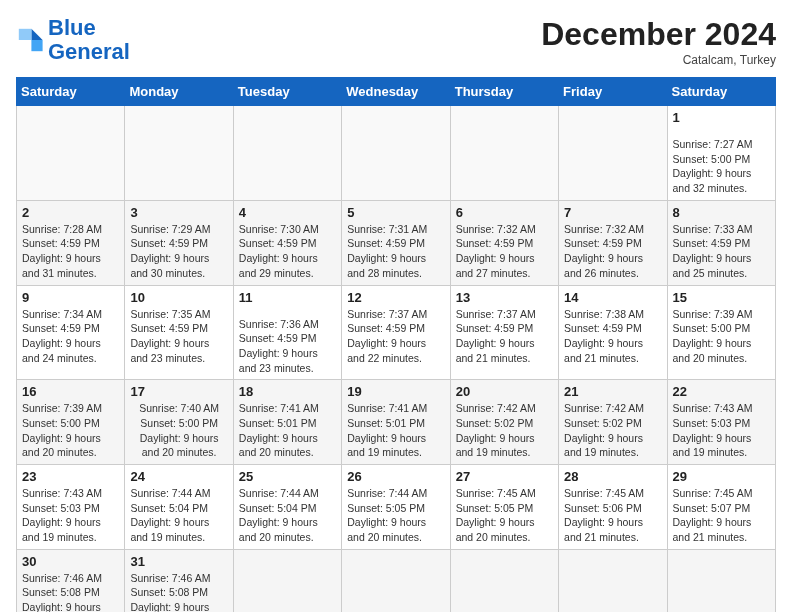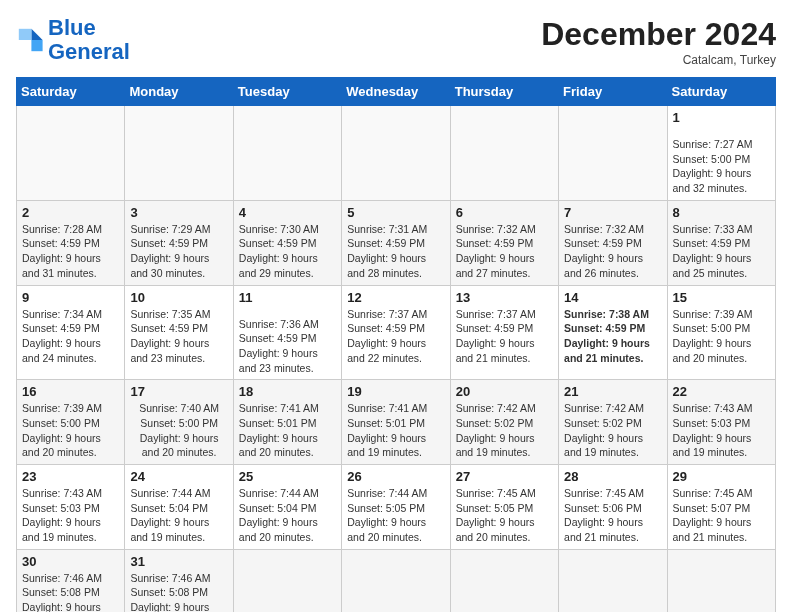--- a/index.html
+++ b/index.html
@@ -218,21 +218,21 @@
         </td>
         <td>
           <span class="day-num">13</span>
           <div class="day-info" style="white-space: pre-line;">Sunrise: 7:37 AM
 Sunset: 4:59 PM
 Daylight: 9 hours
 and 21 minutes.</div>
         </td>
         <td>
           <span class="day-num">14</span>
-          <div class="day-info" style="white-space: pre-line; font-weight: bold;">Sunrise: 7:38 AM
+          <div class="day-info" style="white-space: pre-line;">Sunrise: 7:38 AM
 Sunset: 4:59 PM
 Daylight: 9 hours
 and 21 minutes.</div>
         </td>
         <td>
           <span class="day-num">15</span>
           <div class="day-info" style="white-space: pre-line;">Sunrise: 7:39 AM
 Sunset: 5:00 PM
 Daylight: 9 hours
 and 20 minutes.</div>

